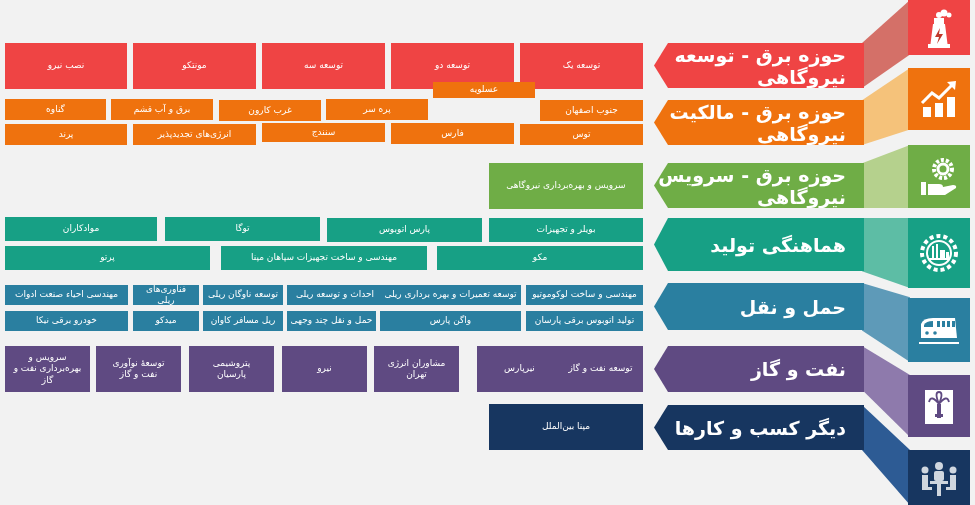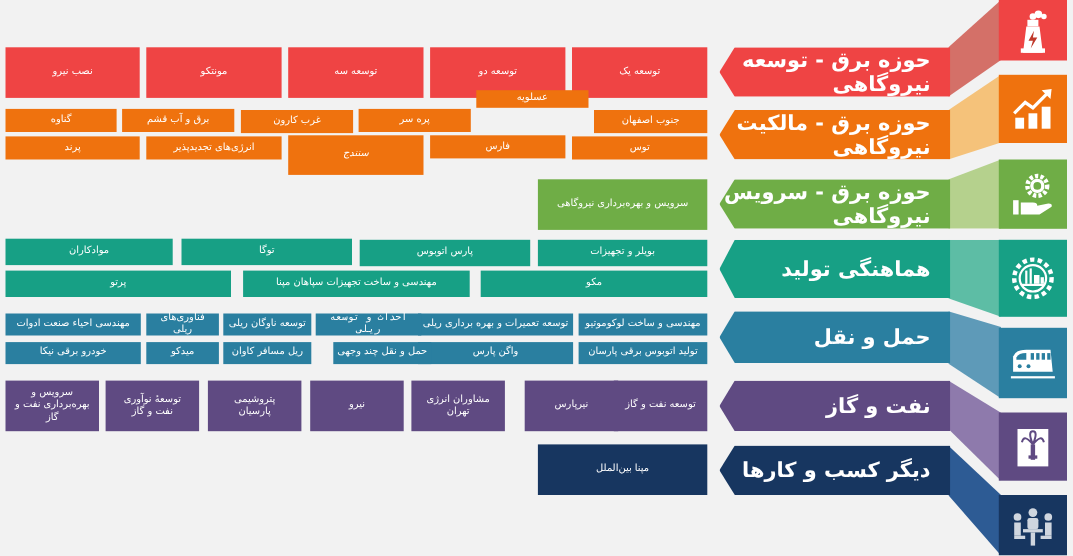--- a/index.html
+++ b/index.html
@@ -183,21 +183,21 @@
 <div class="box c-orange" style="left:5px;top:99px;width:101px;height:21px;">
     <span class="lbl">گناوه</span>
   </div>
 
 <div class="box c-orange" style="left:520px;top:124px;width:123px;height:21px;">
     <span class="lbl">توس</span>
   </div>
 <div class="box c-orange" style="left:391px;top:123px;width:123px;height:21px;">
     <span class="lbl">فارس</span>
   </div>
-<div class="box c-orange" style="left:262px;top:123px;width:123px;height:36px;font-style:italic;">
+<div class="box c-orange" style="left:262px;top:123px;width:123px;height:19px;">
     <span class="lbl">سنندج</span>
   </div>
 <div class="box c-orange" style="left:133px;top:124px;width:123px;height:21px;">
     <span class="lbl">انرژی‌های تجدیدپذیر</span>
   </div>
 <div class="box c-orange" style="left:5px;top:124px;width:122px;height:21px;">
     <span class="lbl">پرند</span>
   </div>
 
 <div class="box c-green" style="left:489px;top:163px;width:154px;height:46px;">
@@ -226,40 +226,40 @@
 <div class="box c-teal" style="left:5px;top:246px;width:205px;height:24px;">
     <span class="lbl">پرتو</span>
   </div>
 
 <div class="box c-blue" style="left:526px;top:285px;width:117px;height:20px;">
     <span class="lbl">مهندسی و ساخت لوکوموتیو</span>
   </div>
 <div class="box c-blue" style="left:380px;top:285px;width:141px;height:20px;">
     <span class="lbl">توسعه تعمیرات و بهره برداری ریلی</span>
   </div>
-<div class="box c-blue" style="left:287px;top:285px;width:96px;height:20px;font-family:Liberation Mono, monospace;">
+<div class="box c-blue" style="left:287px;top:285px;width:96px;height:20px;">
     <span class="lbl">احداث و توسعه ریلی</span>
   </div>
 <div class="box c-blue" style="left:203px;top:285px;width:80px;height:20px;">
     <span class="lbl">توسعه ناوگان ریلی</span>
   </div>
 <div class="box c-blue" style="left:133px;top:285px;width:66px;height:20px;">
     <span class="lbl">فناوری‌های ریلی</span>
   </div>
 <div class="box c-blue" style="left:5px;top:285px;width:123px;height:20px;">
     <span class="lbl">مهندسی احیاء صنعت ادوات</span>
   </div>
 
 <div class="box c-blue" style="left:526px;top:311px;width:117px;height:20px;">
     <span class="lbl">تولید اتوبوس برقی پارسان</span>
   </div>
 <div class="box c-blue" style="left:380px;top:311px;width:141px;height:20px;">
     <span class="lbl">واگن پارس</span>
   </div>
-<div class="box c-blue" style="left:287px;top:311px;width:89px;height:20px;margin-left:16px;">
+<div class="box c-blue" style="left:287px;top:311px;width:89px;height:20px;">
     <span class="lbl">حمل و نقل چند وجهی</span>
   </div>
 <div class="box c-blue" style="left:203px;top:311px;width:80px;height:20px;">
     <span class="lbl">ریل مسافر کاوان</span>
   </div>
 <div class="box c-blue" style="left:133px;top:311px;width:66px;height:20px;">
     <span class="lbl">میدکو</span>
   </div>
 <div class="box c-blue" style="left:5px;top:311px;width:123px;height:20px;">
     <span class="lbl">خودرو برقی نیکا</span>

